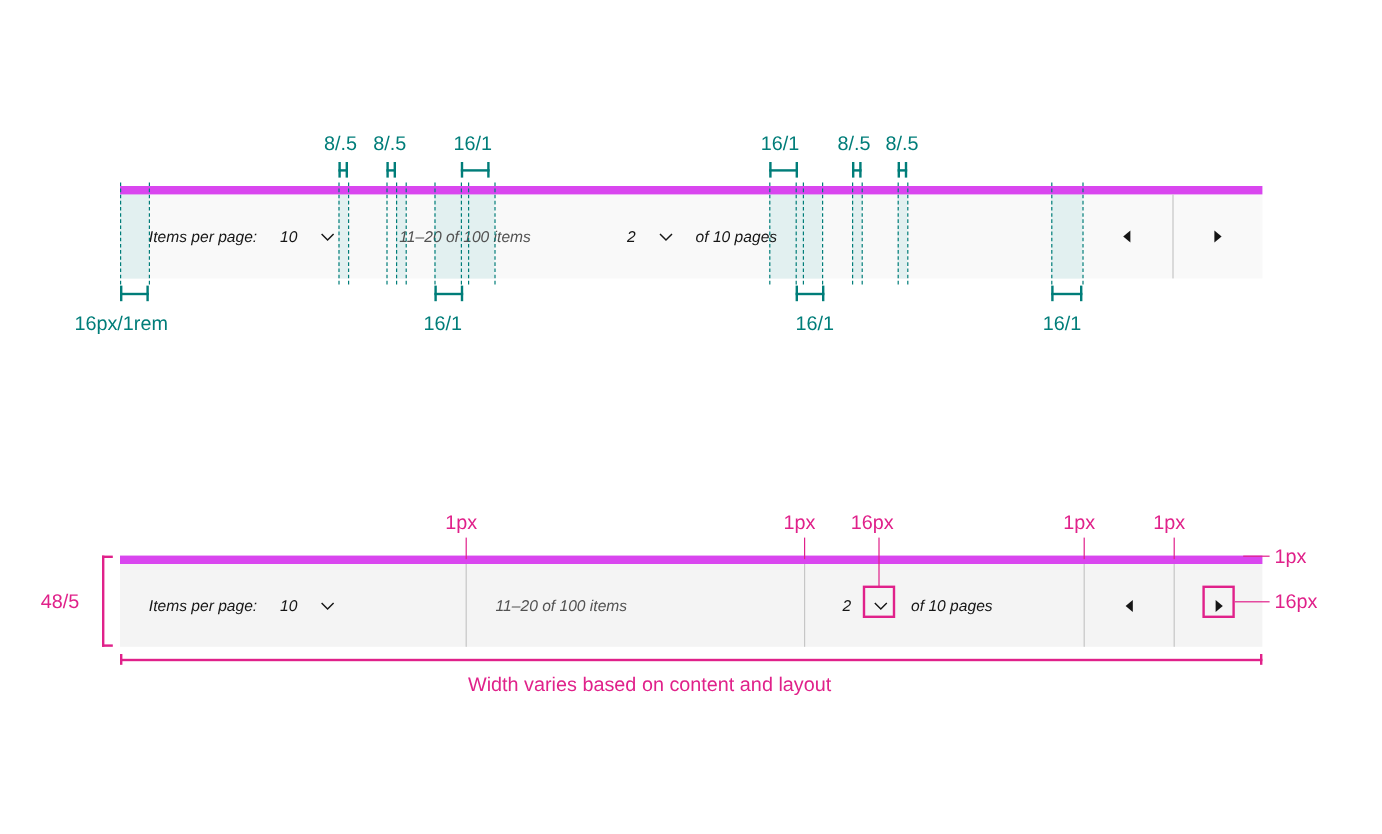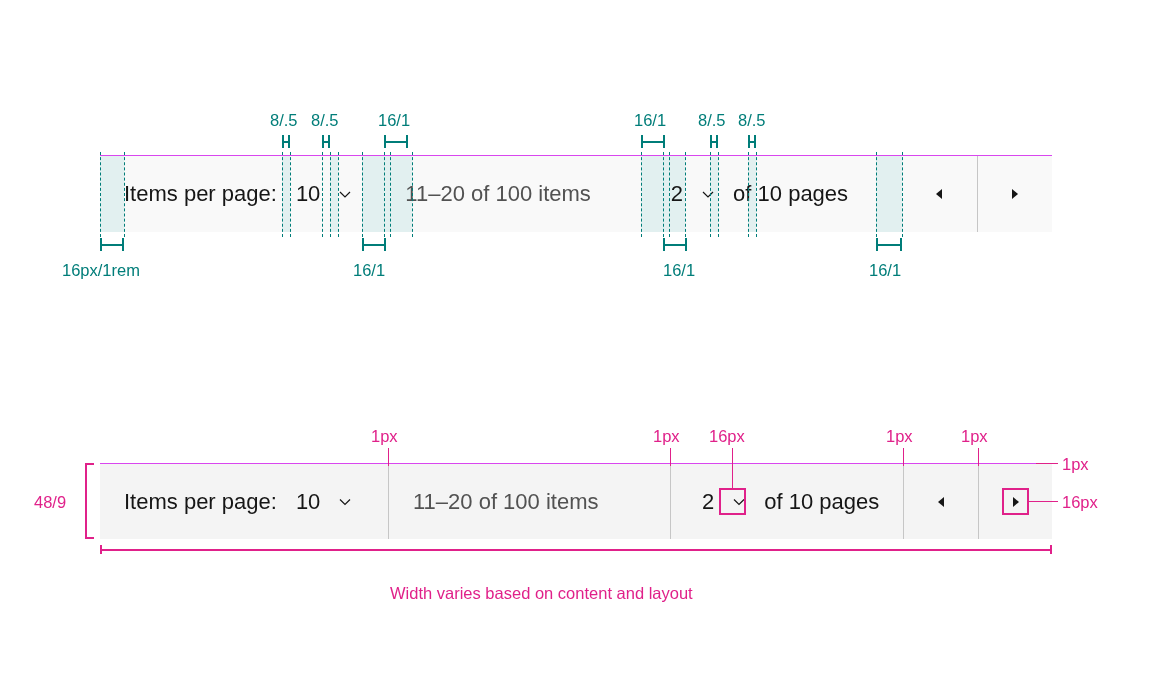--- a/index.html
+++ b/index.html
@@ -9,26 +9,27 @@
     font-family:"Liberation Sans", sans-serif;
     position:relative;
     overflow:hidden;
   }
   .stage{position:absolute;left:0;top:0;width:1152px;height:695px;}
 
   
   .pagbar{
     position:absolute;
     background:#f4f4f4;
-    border-top:1px solid #d946ef;
+    border-top:7px solid #d946ef;
     box-sizing:border-box;
     display:flex;
     align-items:stretch;
-    font-size:22px;
+    font-size:13px;
     color:#161616;
+    font-style:italic;
   }
   .cell{
     display:flex;
     align-items:center;
     box-sizing:border-box;
     white-space:nowrap;
     height:100%;
   }
   .divider{
     width:1px;
@@ -303,22 +304,22 @@
   <div class="annot-txt pink" style="left:886px;top:428px;">1px</div>
   <div class="annot-txt pink" style="left:961px;top:428px;">1px</div>
   <div class="annot-txt pink" style="left:1062px;top:456px;">1px</div>
   <div class="annot-txt pink" style="left:1062px;top:494px;">16px</div>
 
   <div class="vbracket" style="left:85px;top:463px;height:76px;">
     <div class="stem"></div>
       <div class="cap t"></div>
       <div class="cap b"></div>
   </div>
-  <div class="annot-txt pink" style="left:34px;top:494px;">48/9</div>
+  <div class="annot-txt pink" style="left:34px;top:494px;">48/5</div>
 
   <div class="hbracket" style="left:100px;top:545px;width:952px;">
     <div class="stem"></div>
       <div class="cap l"></div>
       <div class="cap r"></div>
   </div>
-  <div class="annot-txt pink" style="left:390px;top:585px;">Width varies based on content and layout</div>
+  <div class="annot-txt pink" style="left:390px;top:563px;">Width varies based on content and layout</div>
 
 </div>
 
 </body></html>

